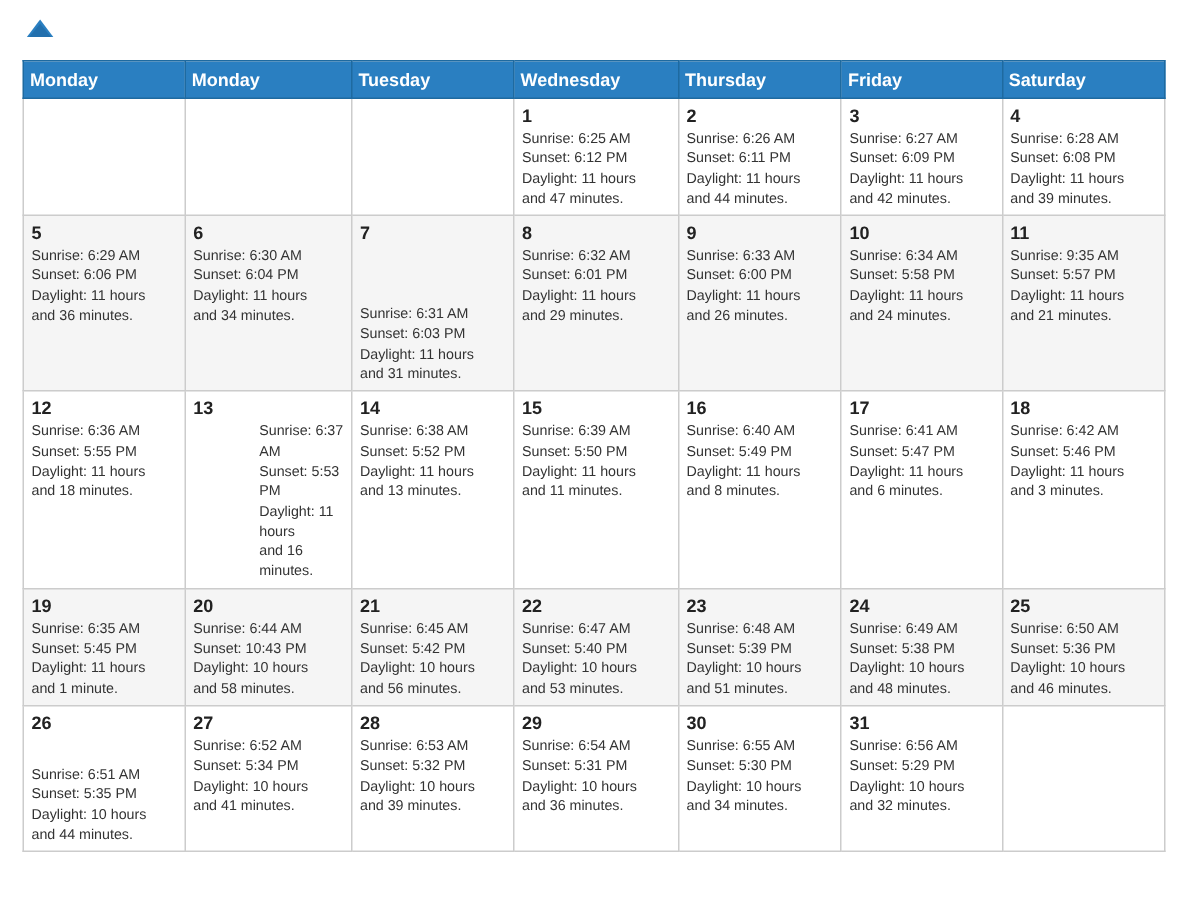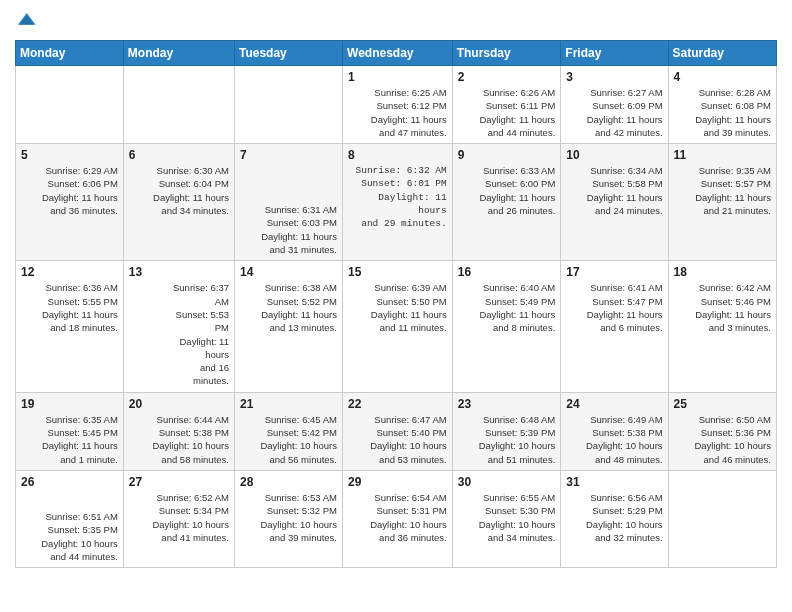--- a/index.html
+++ b/index.html
@@ -82,21 +82,20 @@
       font-size: 12px;
       font-weight: bold;
       display: block;
       margin-bottom: 2px;
       color: #222;
     }
     .day-detail {
       font-size: 9.5px;
       color: #333;
       line-height: 1.4;
-      text-align: right;
     }
     .empty-cell {
       background: #fff !important;
     }
   </style>
 </head>
 <body>
 
 <div class="page">
   <div class="header">
@@ -181,21 +180,21 @@
           </td>
           <td>
             <span class="day-number">7</span>
             <div class="day-detail" style="white-space: pre-line; margin-top: 41px;">Sunrise: 6:31 AM
 Sunset: 6:03 PM
 Daylight: 11 hours
 and 31 minutes.</div>
           </td>
           <td>
             <span class="day-number">8</span>
-            <div class="day-detail" style="white-space: pre-line; font-family: Liberation Mono, monospace;">Sunrise: 6:32 AM
+            <div class="day-detail" style="white-space: pre-line;">Sunrise: 6:32 AM
 Sunset: 6:01 PM
 Daylight: 11 hours
 and 29 minutes.</div>
           </td>
           <td>
             <span class="day-number">9</span>
             <div class="day-detail" style="white-space: pre-line;">Sunrise: 6:33 AM
 Sunset: 6:00 PM
 Daylight: 11 hours
 and 26 minutes.</div>
@@ -270,21 +269,21 @@
           <td>
             <span class="day-number">19</span>
             <div class="day-detail" style="white-space: pre-line;">Sunrise: 6:35 AM
 Sunset: 5:45 PM
 Daylight: 11 hours
 and 1 minute.</div>
           </td>
           <td>
             <span class="day-number">20</span>
             <div class="day-detail" style="white-space: pre-line;">Sunrise: 6:44 AM
-Sunset: 5:38 PM
+Sunset: 10:43 PM
 Daylight: 10 hours
 and 58 minutes.</div>
           </td>
           <td>
             <span class="day-number">21</span>
             <div class="day-detail" style="white-space: pre-line;">Sunrise: 6:45 AM
 Sunset: 5:42 PM
 Daylight: 10 hours
 and 56 minutes.</div>
           </td>

